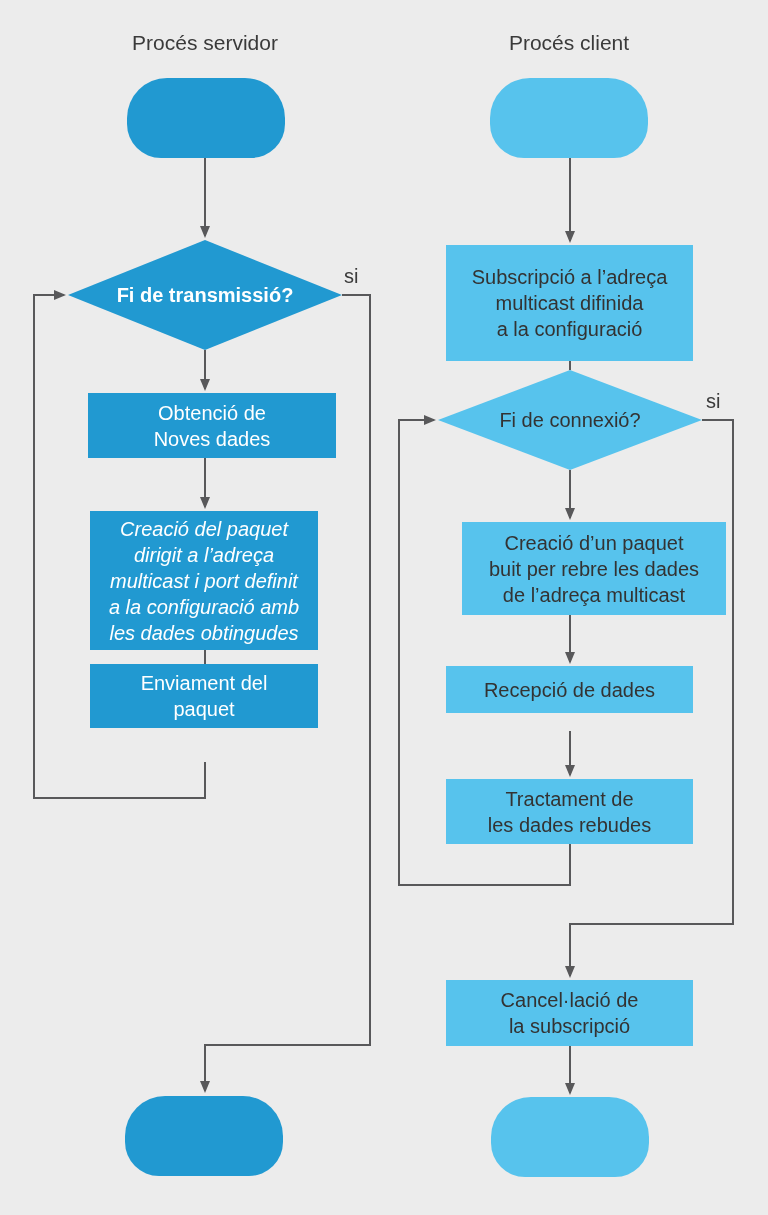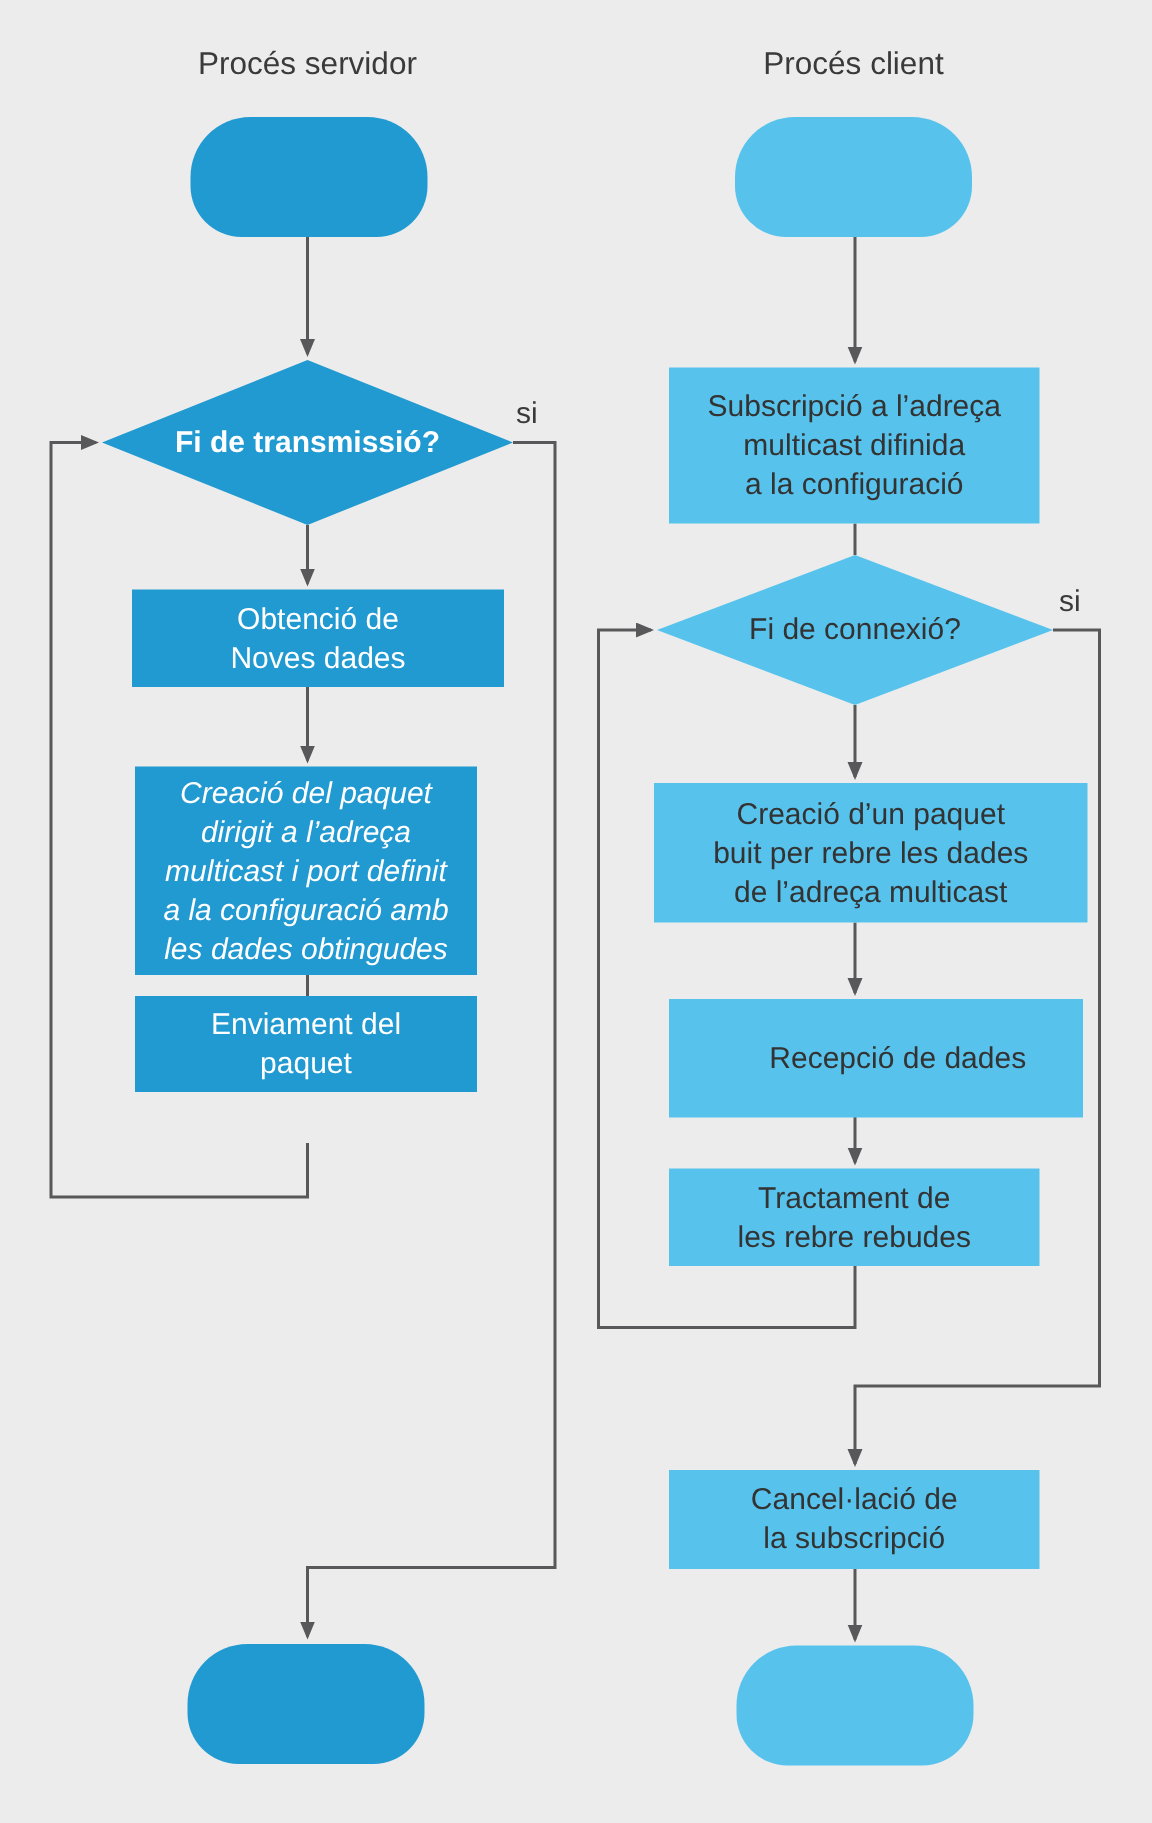--- a/index.html
+++ b/index.html
@@ -78,35 +78,35 @@
 
   <div class="shape server-fill" style="left:90px;top:664px;width:228px;height:64px;">Enviament del
 paquet</div>
 
   <div class="shape server-fill terminator" style="left:125px;top:1096px;width:158px;height:80px;"></div>
 
   <div class="col-title" style="left:444px;top:31px;width:250px;">Procés client</div>
 
   <div class="shape client-fill terminator" style="left:490px;top:78px;width:158px;height:80px;"></div>
 
-  <div class="shape client-fill" style="left:446px;top:245px;width:247px;height:104px;">Subscripció a l’adreça
+  <div class="shape client-fill" style="left:446px;top:245px;width:247px;height:116px;">Subscripció a l’adreça
 multicast difinida
 a la configuració</div>
 
   <div class="shape client-fill diamond" style="left:438px;top:370px;width:264px;height:100px;">Fi de connexió?</div>
 
   <div class="branch-label" style="left:706px;top:390px;">si</div>
 
-  <div class="shape client-fill" style="left:436px;top:522px;width:289px;height:93px;">Creació d’un paquet
+  <div class="shape client-fill" style="left:462px;top:522px;width:264px;height:93px;">Creació d’un paquet
 buit per rebre les dades
 de l’adreça multicast</div>
 
-  <div class="shape client-fill" style="left:446px;top:666px;width:247px;height:79px;padding-left:29px;">Recepció de dades</div>
+  <div class="shape client-fill" style="left:446px;top:666px;width:247px;height:47px;">Recepció de dades</div>
 
   <div class="shape client-fill" style="left:446px;top:779px;width:247px;height:65px;">Tractament de
-les rebre rebudes</div>
+les dades rebudes</div>
 
   <div class="shape client-fill" style="left:446px;top:980px;width:247px;height:66px;">Cancel·lació de
 la subscripció</div>
 
   <div class="shape client-fill terminator" style="left:491px;top:1097px;width:158px;height:80px;"></div>
 
 </div>
 
 </body></html>

